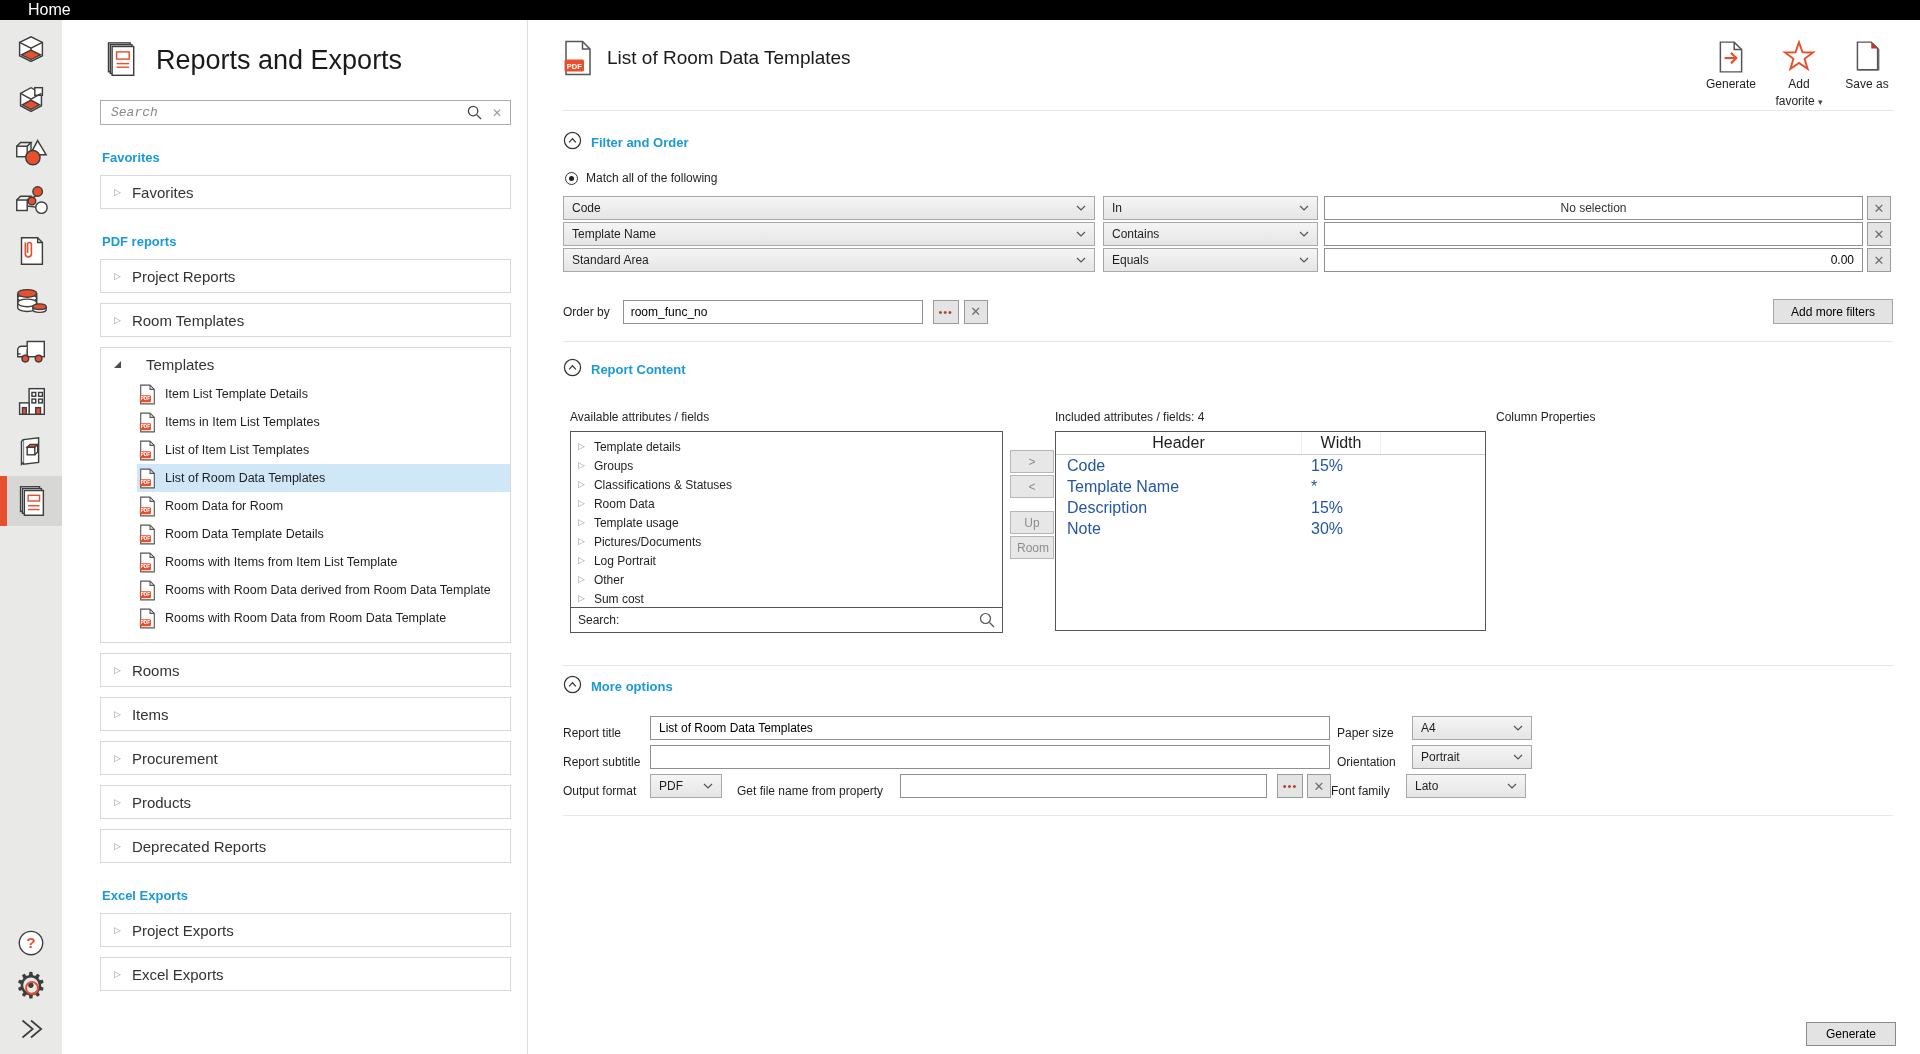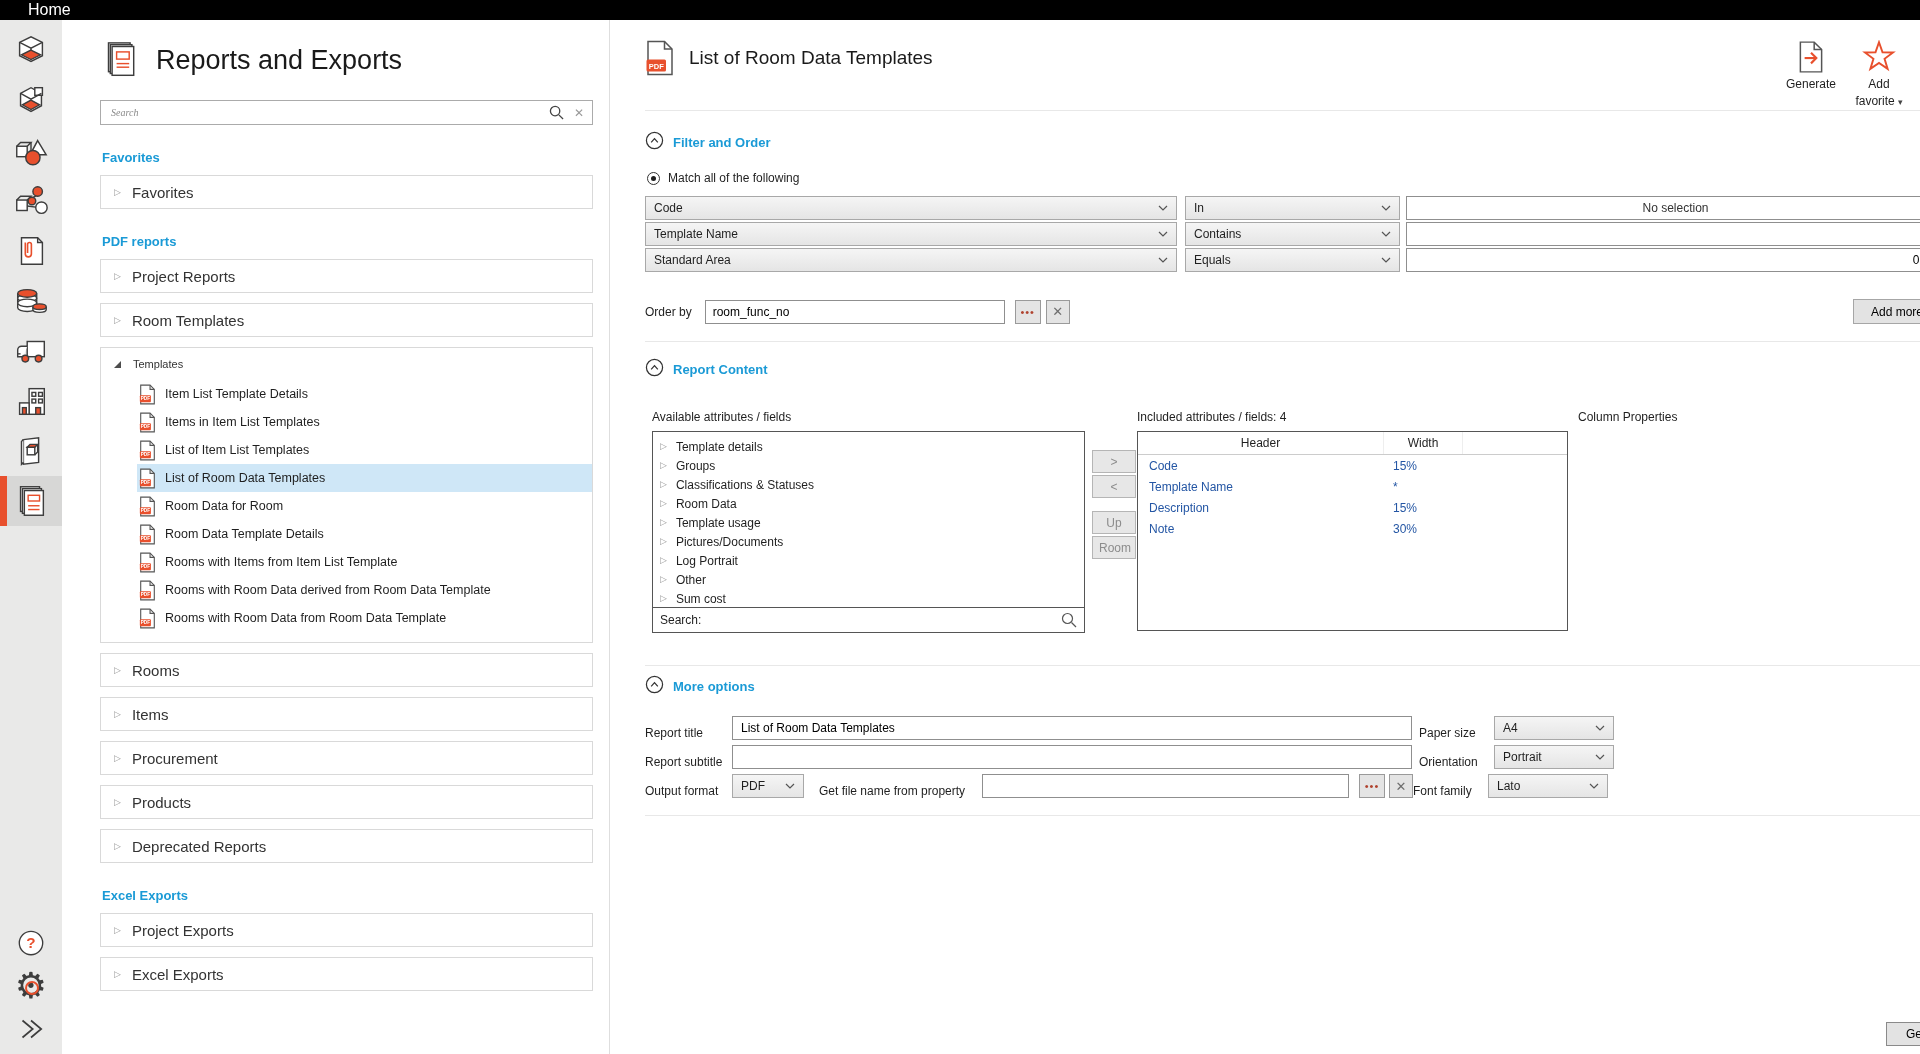--- a/index.html
+++ b/index.html
@@ -11,33 +11,33 @@
   .rail{width:62px;background:#e9e9e8;display:flex;flex-direction:column;align-items:center;padding-top:6px;flex-shrink:0;box-sizing:border-box}
   .rail-item{width:62px;height:50px;display:flex;align-items:center;justify-content:center;position:relative;cursor:pointer}
   .rail-item.active{background:#d7d7d6}
   .rail-item.active::before{content:"";position:absolute;left:0;top:0;bottom:0;width:7px;background:#e8502d}
   .rail-bottom{margin-top:auto;display:flex;flex-direction:column;align-items:center;margin-bottom:4px}
   .rail-bottom .rail-item{height:43px}
   .gearwrap{position:relative;width:36px;height:36px;display:flex;align-items:center;justify-content:center}
   .gearglyph{font-family:"DejaVu Sans",sans-serif;font-size:36px;line-height:36px;color:#3d3d3d}
   .gearring{position:absolute;left:12px;top:13px;width:10px;height:10px;border:2.5px solid #e8502d;border-radius:50%}
   
-  .sidebar{width:548px;border-right:1px solid #dedede;padding:20px 16px 12px 38px;box-sizing:border-box;flex-shrink:0;background:#fff}
+  .sidebar{width:466px;border-right:1px solid #dedede;padding:20px 16px 12px 38px;box-sizing:border-box;flex-shrink:0;background:#fff}
   .sb-header{display:flex;align-items:center;gap:16px;padding-left:4px}
   .sb-title{font-size:27px;font-weight:300;color:#1a1a1a}
   .sb-search{margin-top:20px;height:25px;border:1px solid #ababab;display:flex;align-items:center;padding:0 8px;box-sizing:border-box}
-  .sb-search input{flex:1;border:none;outline:none;font-size:10px;font-family:Liberation Serif, serif;color:#7f1d1d}
+  .sb-search input{flex:1;border:none;outline:none;font-size:13px;font-family:Liberation Mono, monospace;color:#7f1d1d}
   .sb-search input::placeholder{color:#8a8a8a;font-style:italic}
   .sb-close{color:#9a9a9a;font-size:12px;margin-left:10px;cursor:pointer}
   .sb-section{color:#1a9ad6;font-weight:bold;font-size:13px;margin:25px 0 10px;padding-left:2px}
   .sb-row{height:32px;border:1px solid #d9d9d9;display:flex;align-items:center;padding-left:13px;gap:11px;margin-bottom:10px;font-size:15px;color:#333;cursor:pointer}
   .exp{color:#9a9a9a;font-size:9px;line-height:9px}
   .exp-open{width:0;height:0;border-bottom:7px solid #4d4d4d;border-left:7px solid transparent}
   .sb-group{border:1px solid #d9d9d9;margin-bottom:10px;padding-bottom:10px}
-  .sb-group-header{height:32px;display:flex;align-items:center;padding-left:13px;gap:12px;font-size:11px;color:#333;cursor:pointer}
+  .sb-group-header{height:32px;display:flex;align-items:center;padding-left:13px;gap:25px;font-size:15px;color:#333;cursor:pointer}
   .tree-item{height:28px;display:flex;align-items:center;gap:9px;margin-left:36px;padding-left:2px;font-size:12.5px;color:#1f1f1f;cursor:pointer}
   .tree-item.selected{background:#cfe7f7}
   
   .main{flex:1;position:relative;padding:0 27px 0 35px;box-sizing:border-box;background:#fff}
   .main-header{height:90px;display:flex;align-items:flex-start;padding-top:20px;box-sizing:border-box}
   .mh-left{display:flex;align-items:center;gap:14px}
   .mh-title{font-size:19px;color:#1a1a1a}
   .mh-toolbar{margin-left:auto;display:flex;gap:16px;align-items:flex-start}
   .tool-btn{display:flex;flex-direction:column;align-items:center;font-size:12px;color:#1f1f1f;min-width:52px;gap:3px;cursor:pointer;text-align:center;line-height:14px}
   .hr{border-top:1px solid #e8e8e8}
@@ -70,21 +70,21 @@
   .content-cols{display:flex;margin-top:33px;align-items:flex-start}
   .col-avail{width:433px;margin-left:7px}
   .col-label{font-size:12px;color:#1f1f1f;margin-bottom:7px}
   .listbox{border:1px solid #555;height:177px;padding-top:5px;box-sizing:border-box}
   .lb-item{height:19px;display:flex;align-items:center;gap:9px;padding-left:7px;font-size:12px;color:#1f1f1f;cursor:pointer}
   .lb-search{height:24px;border:1px solid #555;border-top:none;display:flex;align-items:center;padding:0 7px;font-size:12px;color:#1f1f1f;cursor:text}
   .col-btns{width:44px;margin-left:7px;padding-top:40px;display:flex;flex-direction:column;gap:2px}
   .mv-btn{height:23px;background:#e7e7e7;border:1px solid #b5b5b5;color:#8c8c8c;font-size:12px;font-family:inherit;cursor:pointer}
   .mv-btn.up{margin-top:11px}
   .col-table{width:431px;margin-left:1px}
-  .inc-table{border:1px solid #555;height:200px;box-sizing:border-box;font-size:12px;background:#fff}
+  .inc-table{border:1px solid #555;height:200px;box-sizing:border-box;font-size:16px;background:#fff}
   .inc-head{display:flex;height:22px;align-items:center;border-bottom:1px solid #ccc;color:#1f1f1f}
   .hc1{width:245px;text-align:center}
   .hc2{width:80px;text-align:center;border-left:1px solid #eee;border-right:1px solid #eee;height:100%;display:flex;align-items:center;justify-content:center;box-sizing:border-box}
   .inc-row{display:flex;height:21px;align-items:center;color:#2456a4}
   .rc1{width:245px;padding-left:11px;box-sizing:border-box}
   .rc2{width:80px;padding-left:10px;box-sizing:border-box}
   .col-props{margin-left:10px;font-size:12px;color:#1f1f1f}
   .sec-content .hr{margin-top:32px}
   
   .sec-options{padding-top:9px}

